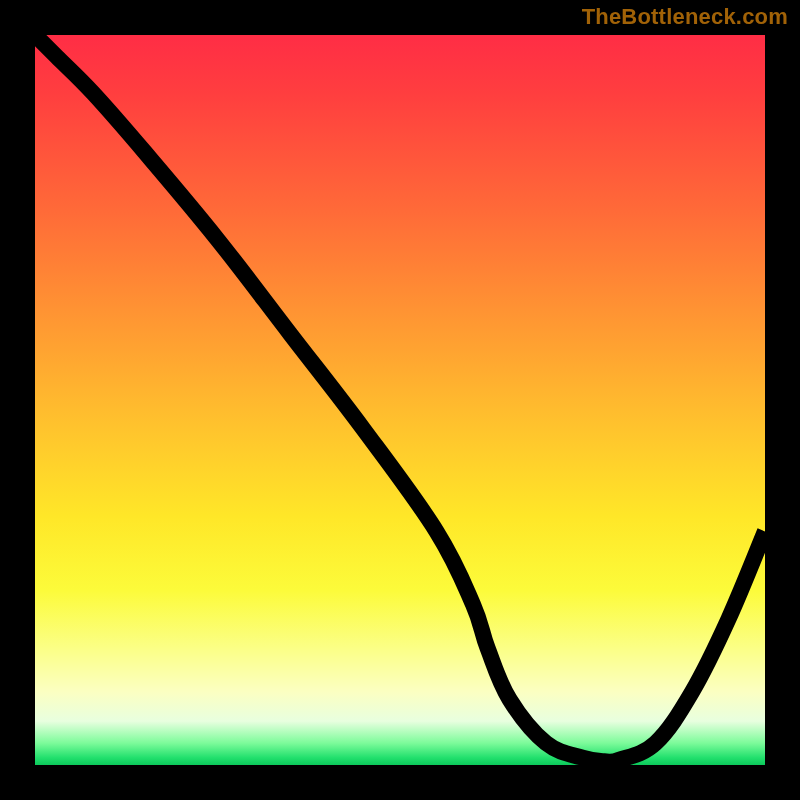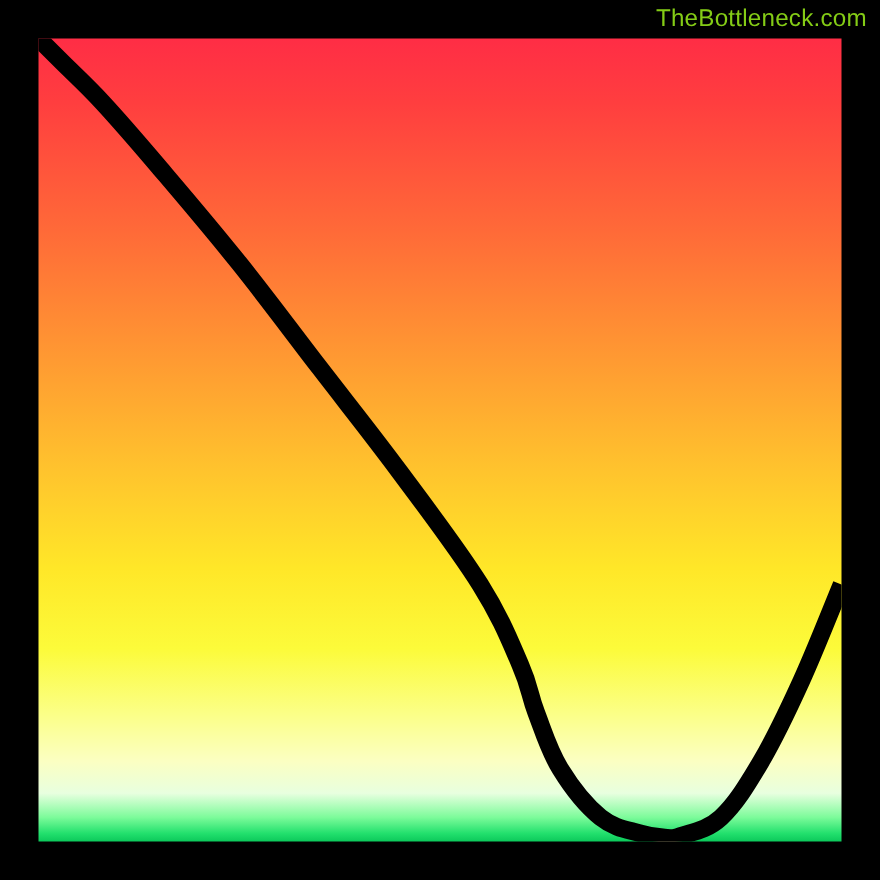--- a/index.html
+++ b/index.html
@@ -9,22 +9,22 @@
     width: 800px;
     height: 800px;
     background: #000;
   }
   .watermark {
     position: absolute;
     top: 4px;
     right: 12px;
     font-family: Arial, Helvetica, sans-serif;
     font-size: 22px;
-    font-weight: 400;
-    color: #84cc16;
+    font-weight: 700;
+    color: #a16207;
     letter-spacing: 0.2px;
     z-index: 20;
   }
   .plot {
     position: absolute;
     left: 35px;
     top: 35px;
     width: 730px;
     height: 730px;
   }

